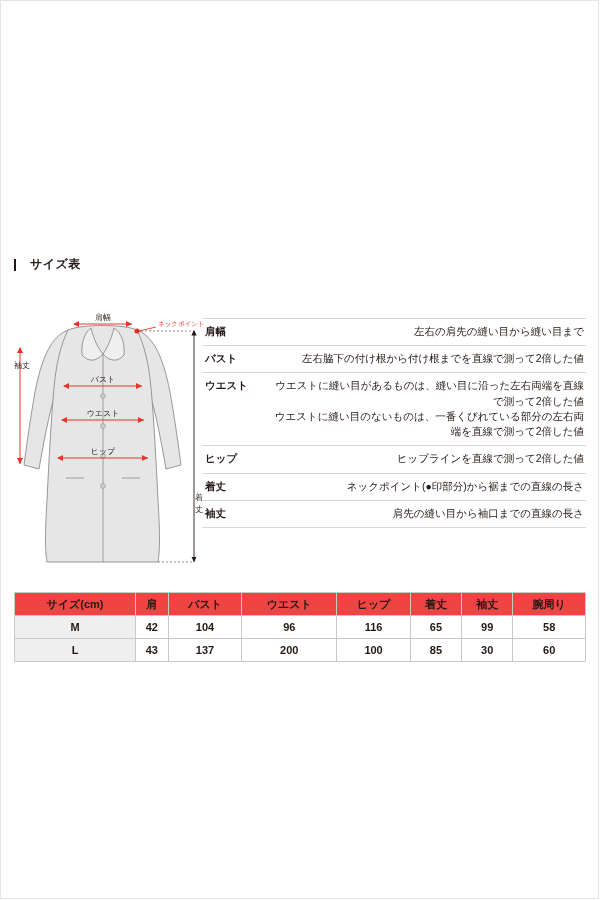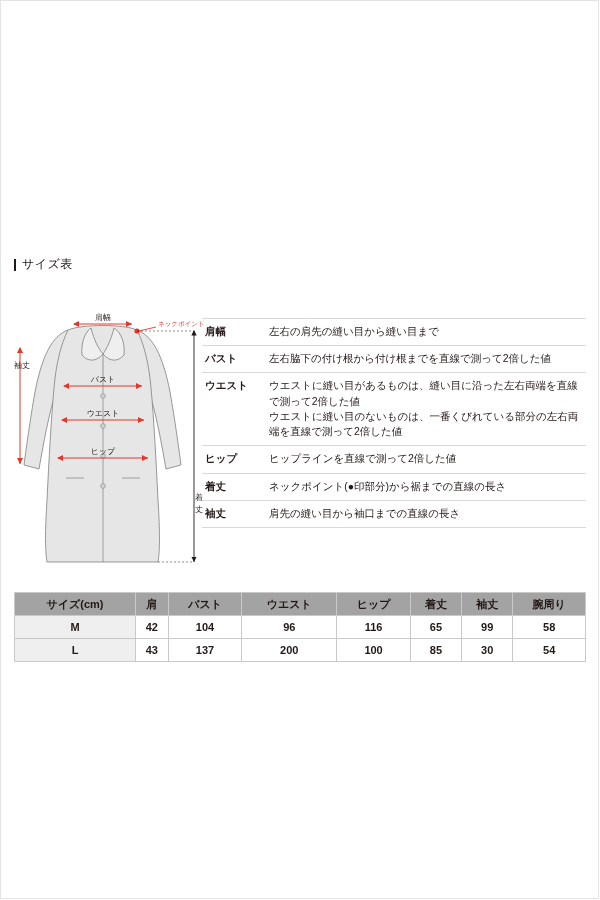--- a/index.html
+++ b/index.html
@@ -22,24 +22,25 @@
     border: 1px solid #e4e4e4;
     box-sizing: border-box;
     pointer-events: none;
   }
   
   .section-heading {
     position: absolute;
     left: 14px;
     top: 256px;
     font-size: 12px;
-    font-weight: normal;
+    font-weight: bold;
     letter-spacing: 0.5px;
     display: flex;
     align-items: center;
+    gap: 8px;
   }
   .heading-bar {
     display: inline-block;
     width: 2px;
     height: 12px;
     background: #231815;
     margin-right: 6px;
   }
   
   .explain {
@@ -56,21 +57,21 @@
     border-bottom: 1px solid #d8d8d8;
     line-height: 1.45;
   }
   .explain tr:first-child td { border-top: 1px solid #d8d8d8; }
   .explain td.term {
     width: 56px;
     font-weight: bold;
     white-space: nowrap;
     padding-left: 3px;
   }
-  .explain td.desc { padding-left: 6px; }
+  .explain td.desc { padding-left: 6px; text-align: right; }
   
   .illus {
     position: absolute;
     left: 8px;
     top: 300px;
     width: 196px;
     height: 272px;
   }
   .illus svg { display: block; }
   
@@ -83,21 +84,21 @@
     font-size: 11px;
     text-align: center;
   }
   .size-table th, .size-table td {
     border: 1px solid #c9c9c9;
     height: 20px;
     padding: 1px 2px;
     font-weight: bold;
   }
   .size-table thead th {
-    background: #a3a3a3;
+    background: #ef4444;
     font-weight: bold;
   }
   .size-table tbody td:first-child {
     background: #efefef;
     font-weight: bold;
   }
   .col-name { width: 116px; }
 </style>
 </head>
 <body>
@@ -233,16 +234,16 @@
       <td>58</td>
     </tr>
     <tr>
       <td>L</td>
       <td>43</td>
       <td>137</td>
       <td>200</td>
       <td>100</td>
       <td>85</td>
       <td>30</td>
-      <td>54</td>
+      <td>60</td>
     </tr>
   </tbody>
 </table>
 
 </body></html>

